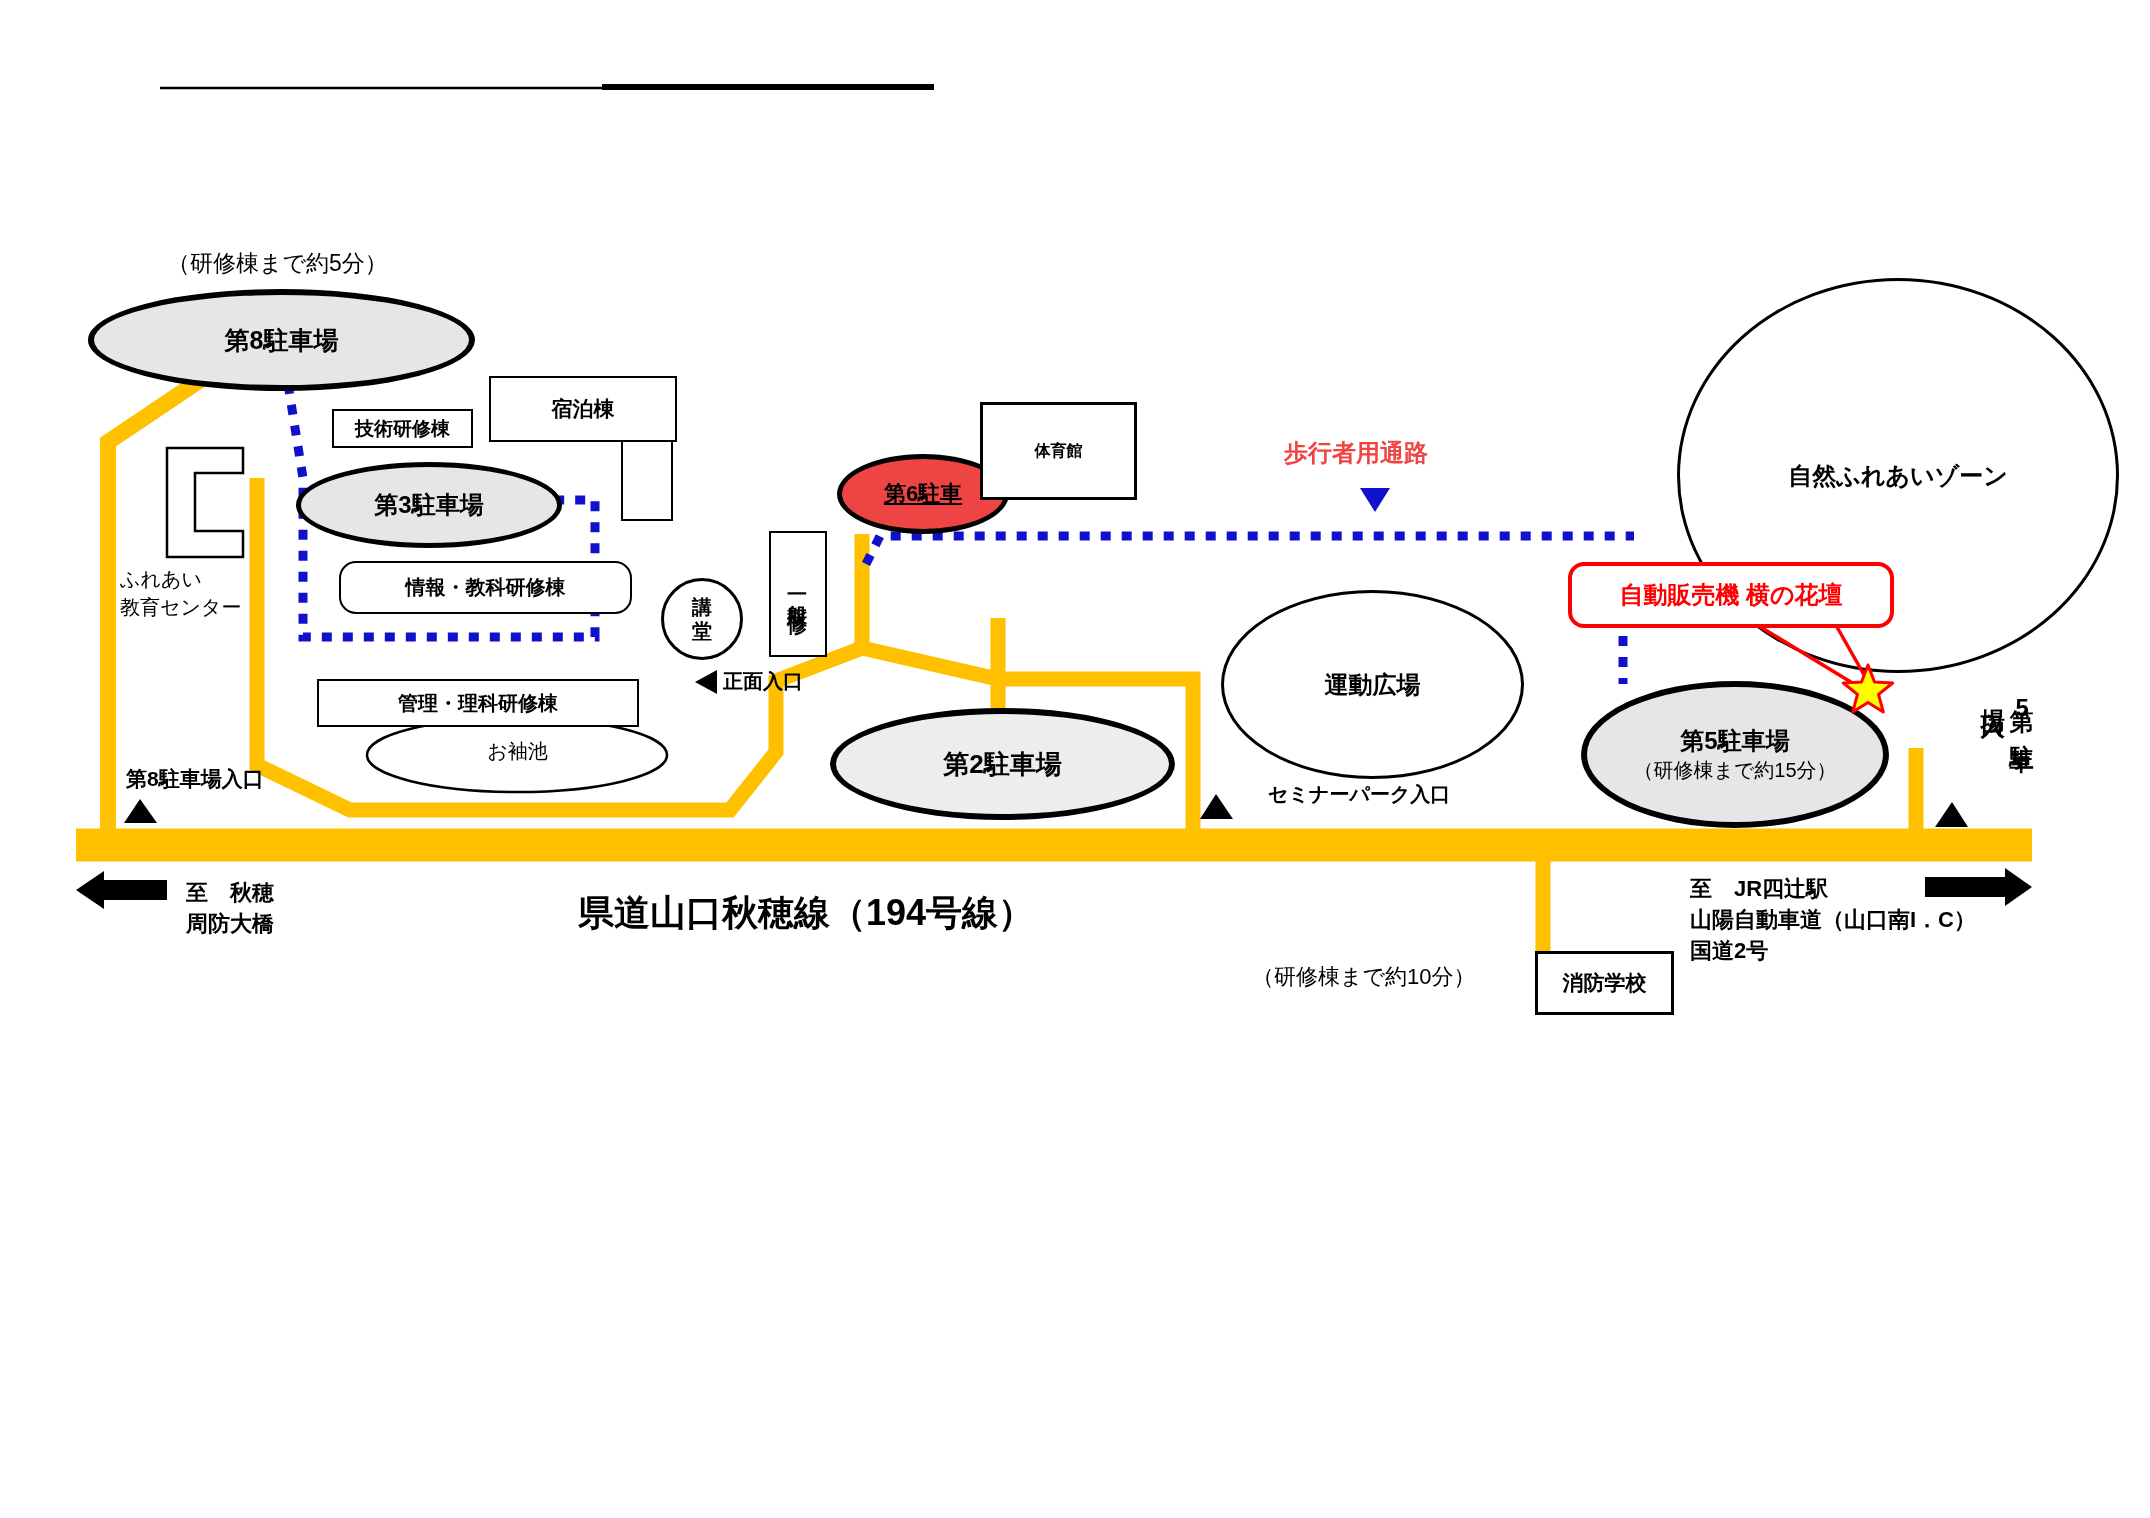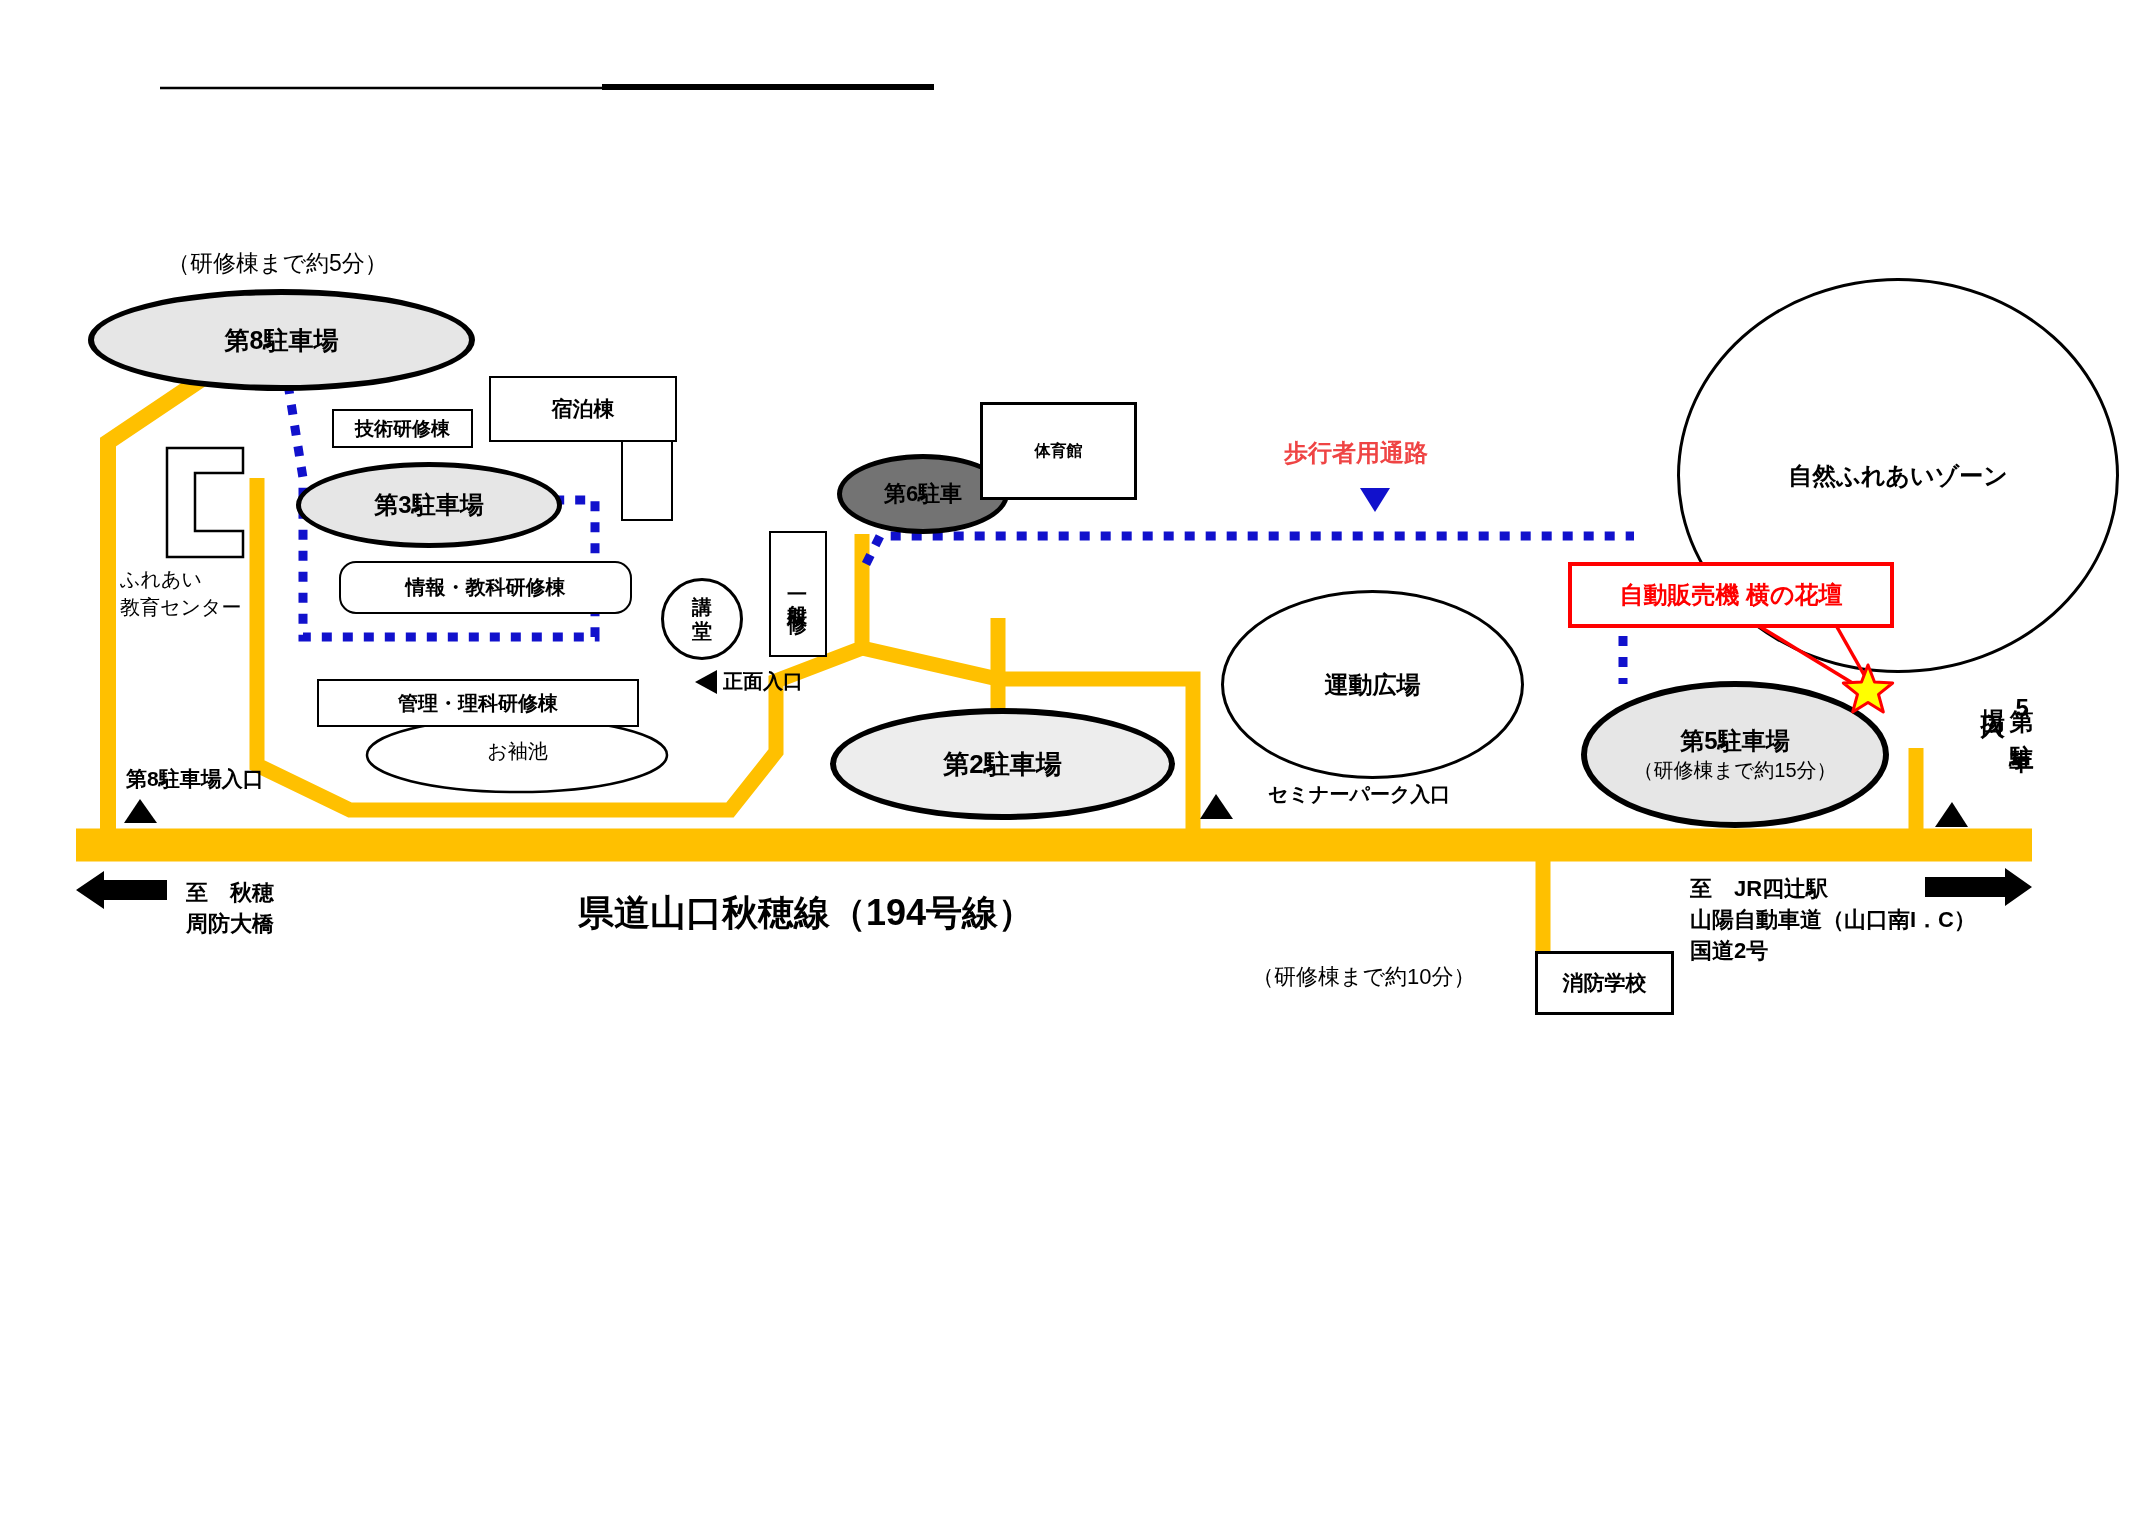--- a/index.html
+++ b/index.html
@@ -5,23 +5,23 @@
   html,body{margin:0;padding:0;background:#ffffff;}
   body{font-family:"Liberation Sans","DejaVu Sans",sans-serif;color:#000;}
   .canvas{position:relative;width:2150px;height:1518px;background:#fff;overflow:hidden;}
   svg.layer{position:absolute;left:0;top:0;z-index:0;}
   svg.layer.top{z-index:5;pointer-events:none;}
   .t{position:absolute;z-index:2;white-space:nowrap;line-height:1.35;}
   .pre{white-space:pre-line;}
   .box{position:absolute;z-index:2;background:#fff;border:2px solid #000;display:flex;align-items:center;justify-content:center;text-align:center;font-weight:600;}
   .ell{position:absolute;z-index:2;background:#e6e6e6;border:5px solid #000;border-radius:50%;display:flex;flex-direction:column;align-items:center;justify-content:center;text-align:center;font-weight:bold;}
   .white{background:#ffffff;}
-  .light{background:#737373;}
+  .light{background:#ef4444;text-decoration:underline;}
   .vert{writing-mode:vertical-rl;text-orientation:upright;}
-  .callout{position:absolute;z-index:6;background:#fff;border:4px solid #FF0000;border-radius:0;color:#FF0000;
+  .callout{position:absolute;z-index:6;background:#fff;border:4px solid #FF0000;border-radius:16px;color:#FF0000;
            display:flex;align-items:center;justify-content:center;font-weight:bold;}
   .blue{color:#ef4444;}
 </style>
 </head>
 <body>
 
 <div class="canvas">
 
   <svg class="layer" width="2150" height="1518" viewBox="0 0 2150 1518">
 

